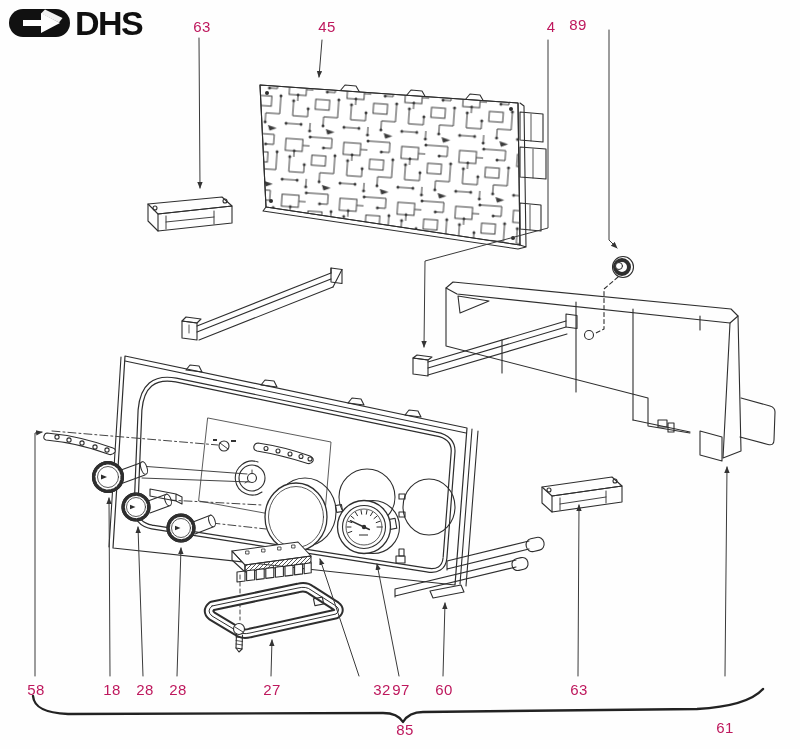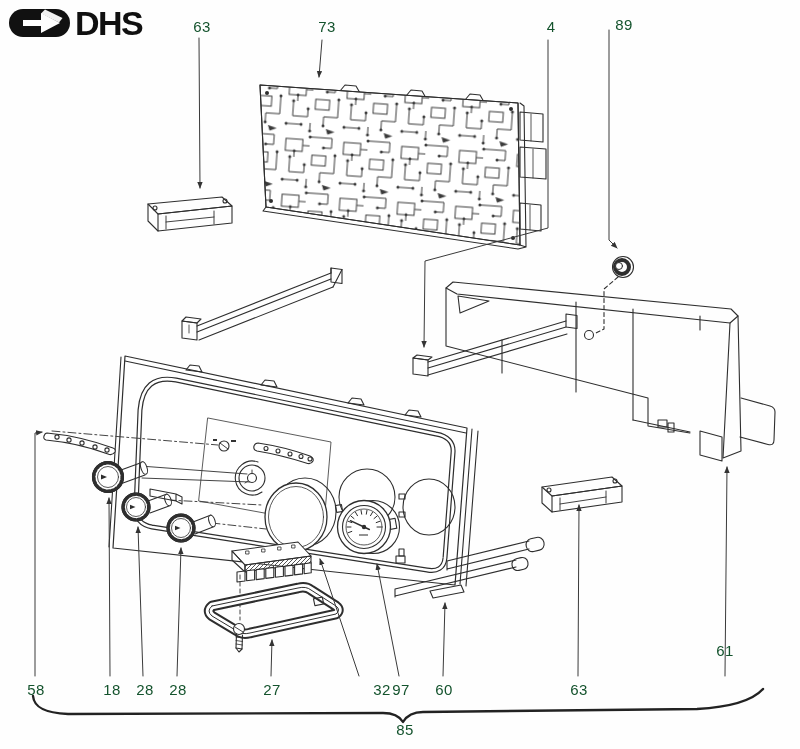--- a/index.html
+++ b/index.html
@@ -1,19 +1,19 @@
 <!DOCTYPE html>
 <html><head>
 <meta charset="utf-8">
 <style>
   html,body{margin:0;padding:0;background:#fff;}
   .canvas{position:relative;width:800px;height:749px;background:#fefefe;overflow:hidden;
           font-family:"Liberation Sans",sans-serif;padding-left:6px;}
   .diagram-svg{position:absolute;left:0;top:0;}
-  .plabel{position:absolute;transform:translateX(-50%);font-size:15px;color:#14532d;
+  .plabel{position:absolute;transform:translateX(-50%);font-size:15px;color:#be185d;
           letter-spacing:.3px;white-space:nowrap;}
   .logo{position:absolute;left:8px;top:6px;display:flex;align-items:center;gap:3px;}
   .logo-text{font-size:34px;font-weight:800;letter-spacing:-1.5px;color:#101010;line-height:1;}
   .scan-edge{position:absolute;right:0;top:0;width:6px;height:700px;background:#ededed;opacity:.7;}
 </style>
 </head>
 <body>
 
 <div class="canvas">
 
@@ -315,29 +315,29 @@
       </g>
 
       <g>
         <path d="M33,696 C34,707 44,713 68,714 L383,713 C395,713 400,717 403,722 C406,717 411,712 423,712 L697,709 C733,707 753,700 763,689" stroke="#222" stroke-width="2.4"></path>
       </g>
 
     </g>
   </svg>
 
   <div class="plabel" style="left:202px;top:18px">63</div>
-  <div class="plabel" style="left:327px;top:18px">73</div>
+  <div class="plabel" style="left:327px;top:18px">45</div>
   <div class="plabel" style="left:551px;top:18px">4</div>
-  <div class="plabel" style="left:624px;top:16px">89</div>
+  <div class="plabel" style="left:578px;top:16px">89</div>
   <div class="plabel" style="left:36px;top:681px">58</div>
   <div class="plabel" style="left:112px;top:681px">18</div>
   <div class="plabel" style="left:145px;top:681px">28</div>
   <div class="plabel" style="left:178px;top:681px">28</div>
   <div class="plabel" style="left:272px;top:681px">27</div>
   <div class="plabel" style="left:382px;top:681px">32</div>
   <div class="plabel" style="left:401px;top:681px">97</div>
   <div class="plabel" style="left:444px;top:681px">60</div>
   <div class="plabel" style="left:579px;top:681px">63</div>
-  <div class="plabel" style="left:725px;top:642px">61</div>
+  <div class="plabel" style="left:725px;top:719px">61</div>
   <div class="plabel" style="left:405px;top:721px">85</div>
 
   <div class="scan-edge"></div>
 </div>
 
 </body></html>

